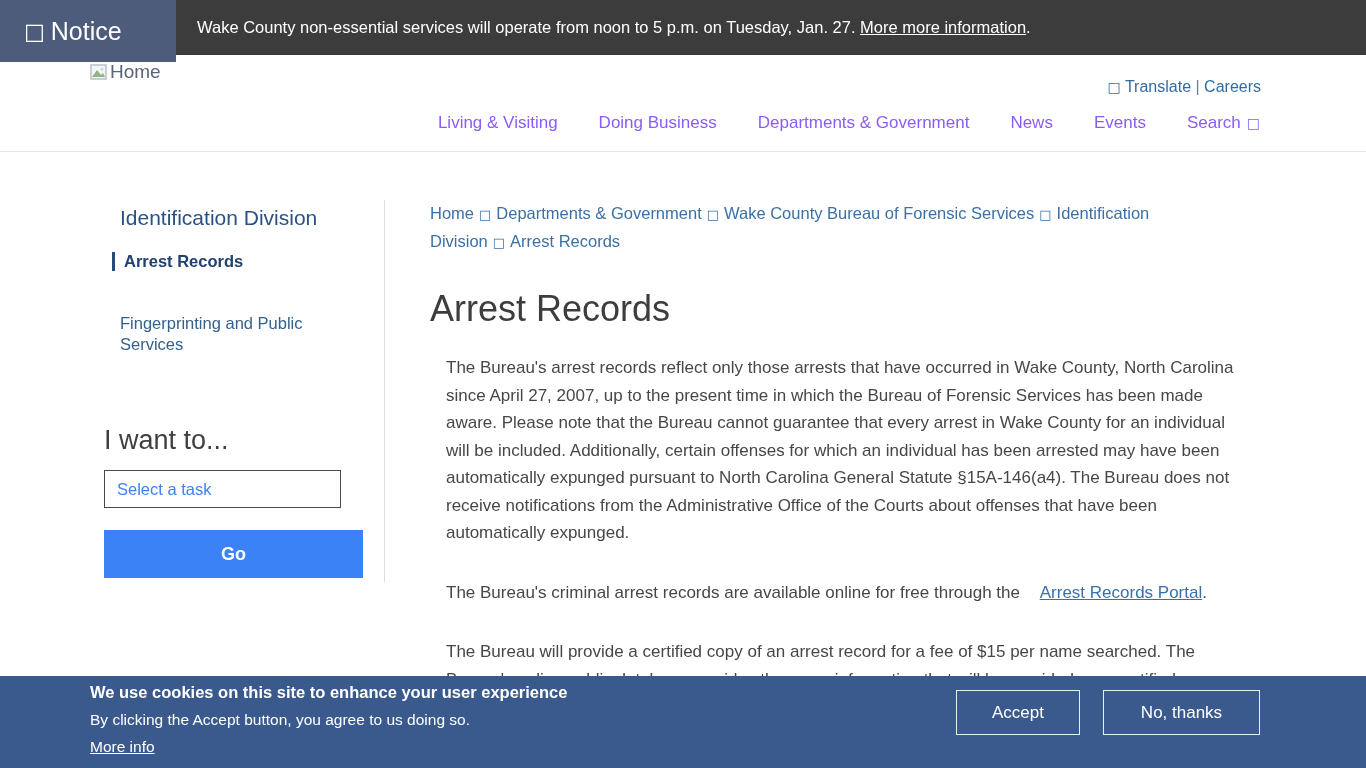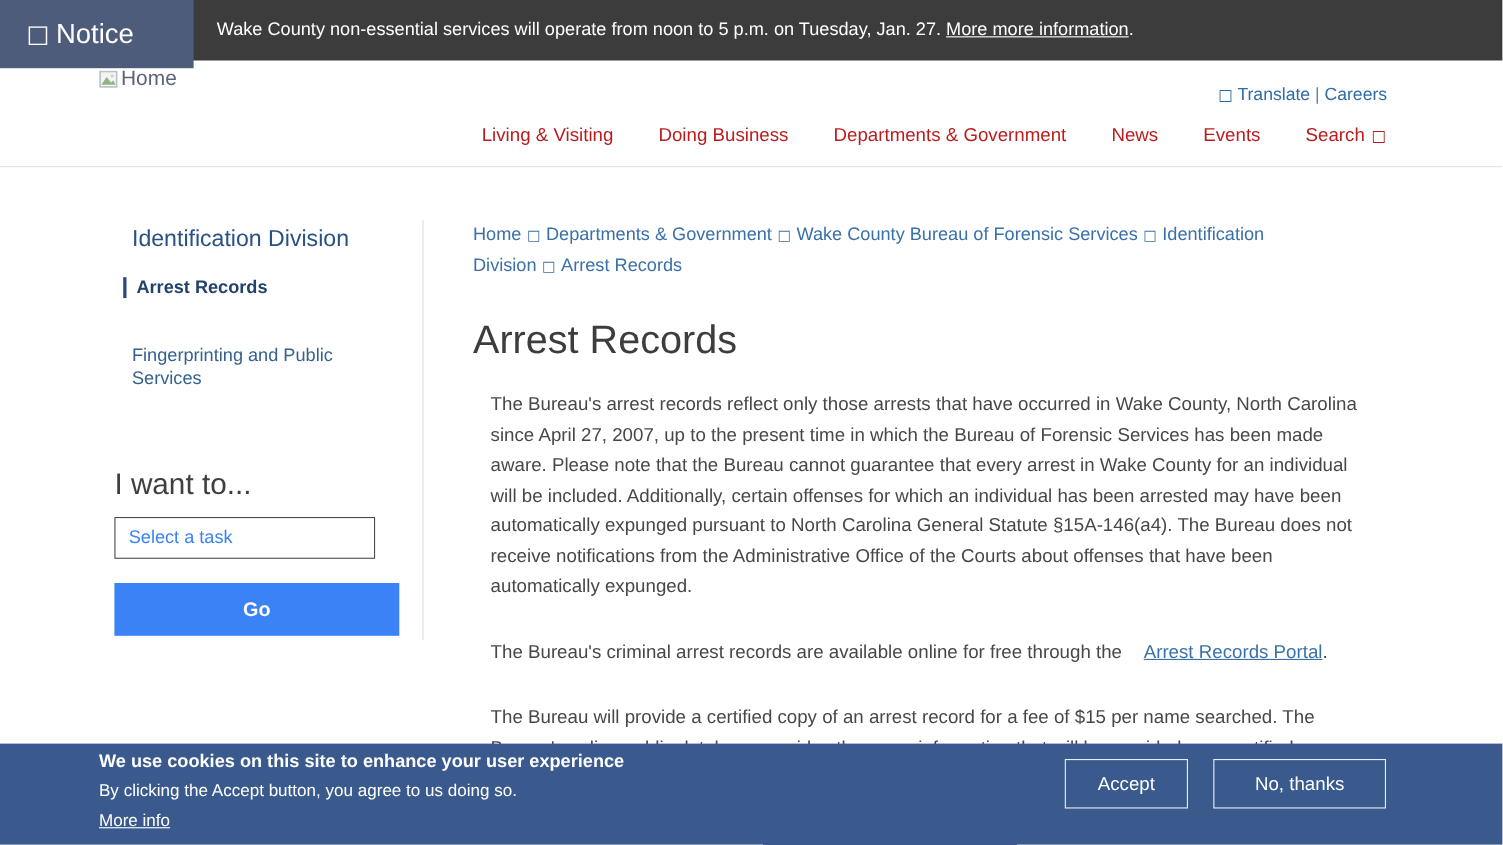--- a/index.html
+++ b/index.html
@@ -19,21 +19,21 @@
   
   .site-header { position:relative; height:97px; background:#fff;
     border-bottom:1px solid #e3e3e3; }
   .logo-home { position:absolute; left:90px; top:6px; display:flex;
     align-items:center; gap:2px; color:#5a6577; font-size:19px; }
   .utility { position:absolute; right:105px; top:23px; font-size:16px; color:#6d7f95; }
   .utility a { color:#2e6da4; }
   .utility .tofu { font-size:14px; color:#2e6da4; }
   .main-nav { position:absolute; right:106px; top:58px; display:flex; gap:41px;
     font-size:17px; color:#3c3c3c; }
-  .main-nav a { color:#b91c1c; cursor:pointer; }
+  .main-nav a { color:#8b5cf6; cursor:pointer; }
   .main-nav .tofu { font-size:14px; margin-left:6px; }
 
   
   .content { display:flex; align-items:flex-start; padding:48px 0 0 90px; }
   .sidebar { width:295px; flex:0 0 295px; border-right:1px solid #ddd;
     padding-bottom:4px; }
   .sidebar-title { font-size:21px; color:#2a5183; margin:6px 0 22px 30px; font-weight:400; }
   .side-item-active { border-left:3px solid #2a4a7b; margin-left:22px; padding-left:9px;
     font-weight:bold; font-size:16.5px; color:#21416e; }
   .side-item-active a { color:#21416e; }
@@ -62,21 +62,21 @@
   .cookie-banner { position:absolute; left:0; bottom:0; width:1366px; height:92px;
     background:#3a5a8e; color:#fff; z-index:20; }
   .cookie-text { position:absolute; left:90px; top:7px; }
   .cookie-title { font-weight:bold; font-size:16.5px; }
   .cookie-body { font-size:15.5px; margin-top:9px; }
   .cookie-more { display:inline-block; margin-top:9px; color:#fff;
     text-decoration:underline; font-size:15.5px; }
   .cookie-btn { position:absolute; top:14px; height:45px; background:transparent;
     border:1px solid #e8eef8; color:#fff; font-size:17px;
     font-family:"Liberation Sans", sans-serif; cursor:pointer; }
-  .btn-accept { right:286px; width:112px; }
+  .btn-accept { right:286px; width:124px; }
   .btn-decline { right:106px; width:157px; }
 
   .tofu { font-family:"DejaVu Sans", sans-serif; }
 </style>
 </head>
 <body>
 
 <div class="notice-bar">
   <div class="notice-label">
     <span class="tofu">□</span>

